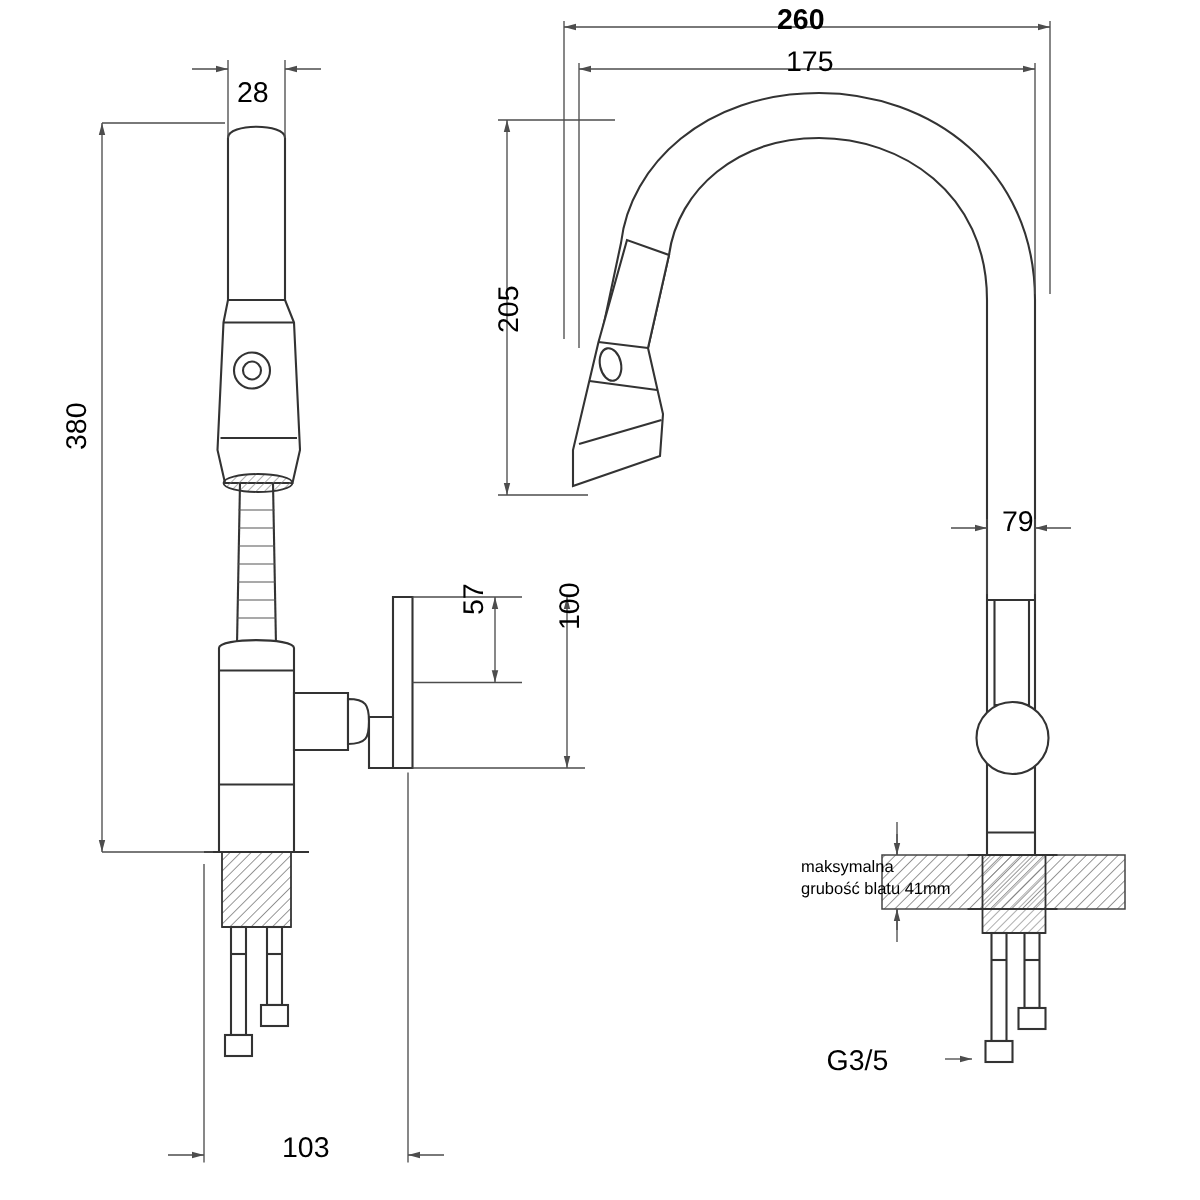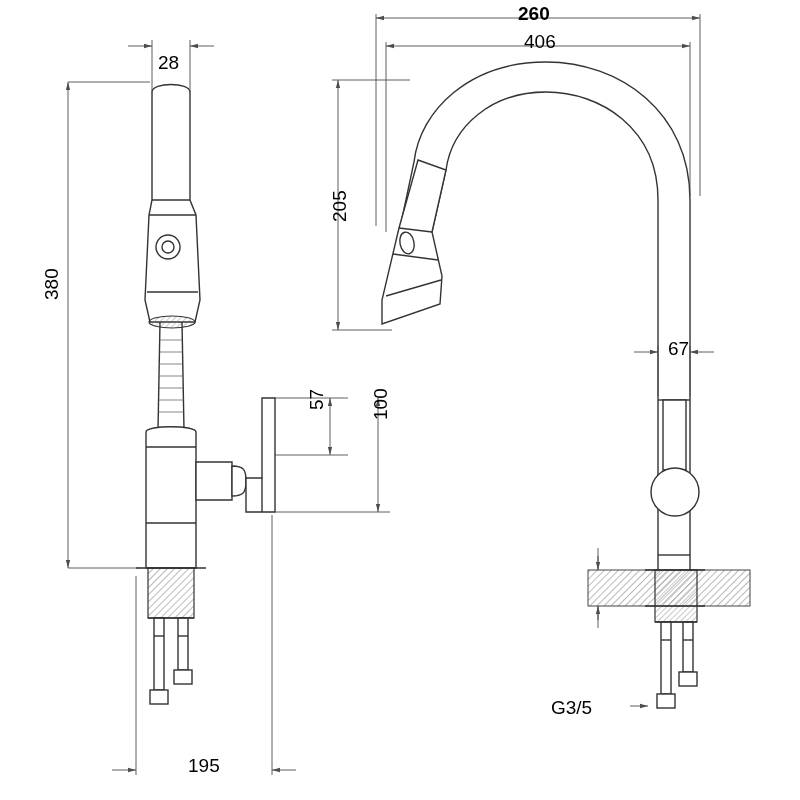--- a/index.html
+++ b/index.html
@@ -191,26 +191,30 @@
   </svg>
 
   <div style="position:absolute;left:158px;top:32px;margin-top:20px;" class="dimtext">28</div>
 
   <div style="position:absolute;left:41px;top:300px;transform:rotate(-90deg);transform-origin:left top;" class="dimtext">380</div>
 
   <div style="position:absolute;left:306px;top:410px;transform:rotate(-90deg);transform-origin:left top;" class="dimtext">57</div>
 
   <div style="position:absolute;left:370px;top:420px;transform:rotate(-90deg);transform-origin:left top;" class="dimtext">100</div>
 
-  <div style="position:absolute;left:188px;top:755px;" class="dimtext">195</div>
+  <div style="position:absolute;left:188px;top:755px;" class="dimtext">103</div>
 
   <div style="position:absolute;left:518px;top:3px;font-weight:bold;" class="dimtext">260</div>
 
-  <div style="position:absolute;left:524px;top:31px;" class="dimtext">406</div>
+  <div style="position:absolute;left:524px;top:31px;" class="dimtext">175</div>
 
   <div style="position:absolute;left:329px;top:222px;transform:rotate(-90deg);transform-origin:left top;" class="dimtext">205</div>
 
-  <div style="position:absolute;left:668px;top:338px;" class="dimtext">67</div>
+  <div style="position:absolute;left:668px;top:338px;" class="dimtext">79</div>
 
   <div style="position:absolute;left:551px;top:697px;" class="dimtext">G3/5</div>
 
+  <div style="position:absolute;left:534px;top:571px;line-height:15px;">
+    <div class="smalltext">maksymalna</div>
+    <div class="smalltext">grubość blatu 41mm</div>
+  </div>
 
 </div>
 
 </body></html>

